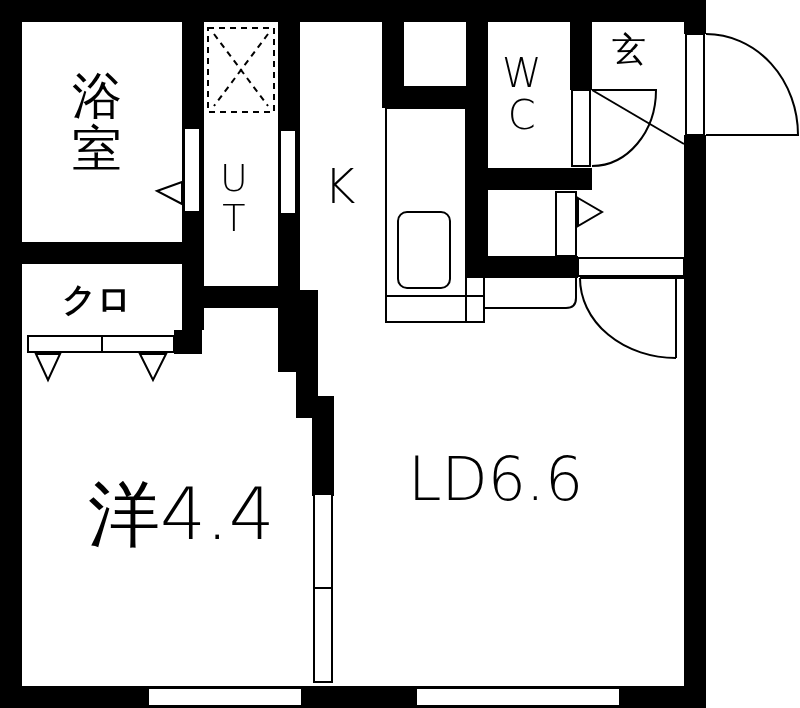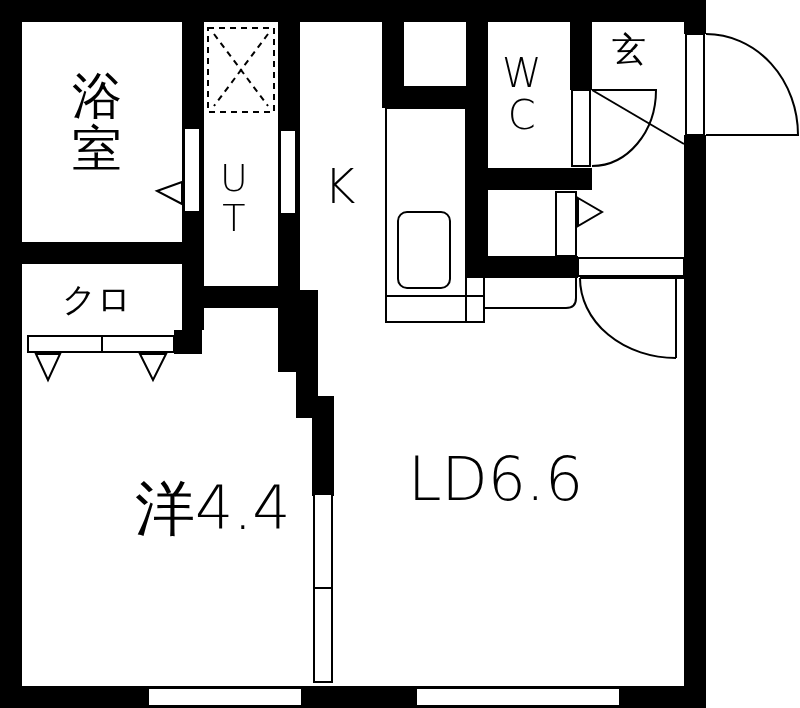--- a/index.html
+++ b/index.html
@@ -16,22 +16,22 @@
       font-weight: 300;
       line-height: 1;
       white-space: nowrap;
     }
     .vert { display: flex; flex-direction: column; align-items: center; }
     .room-bath { left: 72px; top: 70px; font-size: 50px; }
     .room-ut { left: 220px; top: 158px; font-size: 38px; }
     .room-k { left: 324px; top: 162px; font-size: 48px; }
     .room-wc { left: 502px; top: 52px; font-size: 40px; }
     .room-entry { left: 612px; top: 32px; font-size: 34px; }
-    .room-closet { left: 62px; top: 282px; font-size: 34px; }
-    .room-western { left: 88px; top: 478px; font-size: 60px; margin-left: 47px; }
+    .room-closet { left: 62px; top: 282px; font-size: 34px; font-weight: bold; }
+    .room-western { left: 88px; top: 478px; font-size: 72px; }
     .room-ld { left: 408px; top: 449px; font-size: 60px; }
     .vert span { display: block; line-height: 1.06; }
   </style>
 </head>
 <body>
 
 <svg id="plan" viewBox="0 0 800 708" xmlns="http://www.w3.org/2000/svg">
 
   <g>
     <rect class="wall" x="0" y="0" width="706" height="22"></rect>

